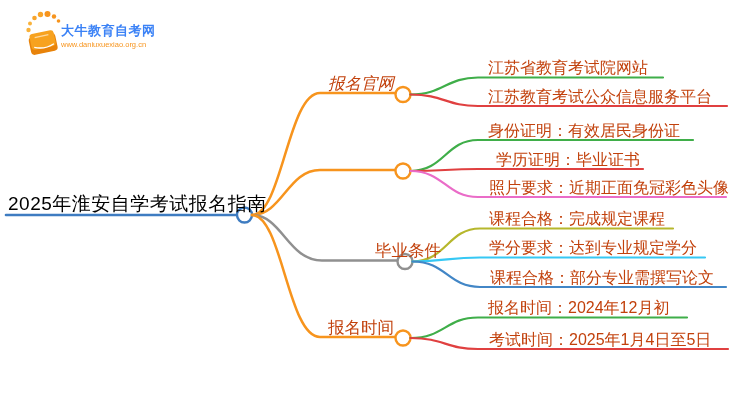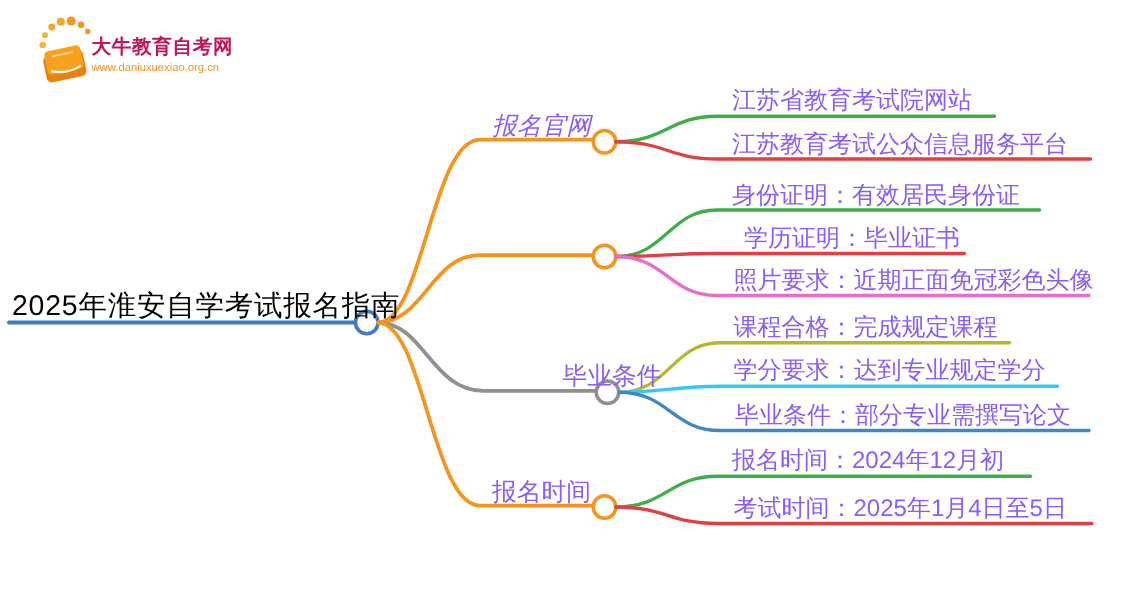--- a/index.html
+++ b/index.html
@@ -5,42 +5,42 @@
   html,body{margin:0;padding:0;background:#fff;}
   .stage{
     position:relative;width:750px;height:410px;background:#ffffff;overflow:hidden;
     font-family:"Liberation Sans","DejaVu Sans",sans-serif;
   }
   .layer{position:absolute;left:0;top:0;}
   .main{fill:none;stroke-width:2.5;stroke-linecap:round;}
   .child{fill:none;stroke-width:2.2;stroke-linecap:round;}
   .tline{fill:none;stroke-width:2.6;stroke-linecap:round;}
   .node{fill:#ffffff;stroke-width:2.4;}
-  .lbl{position:absolute;white-space:nowrap;color:#8b5cf6;}
+  .lbl{position:absolute;white-space:nowrap;color:#c2410c;}
   .central{left:8px;top:191px;font-size:19px;letter-spacing:0.5px;color:#000000;}
   .blabel{font-size:16.5px;}
   .clabel{font-size:16px;line-height:19px;}
   .bl1{left:328px;top:73px;font-style:italic;}
   .bl2{left:328px;top:150px;}
   .bl3{left:329px;top:240px;margin-left:46px;}
   .bl4{left:328px;top:317px;}
   .c0{left:488px;top:58px;}
   .c1{left:488px;top:87px;}
   .c2{left:488px;top:121px;}
   .c3{left:496px;top:150px;}
   .c4{left:489px;top:178px;}
   .c5{left:489px;top:209px;}
   .c6{left:489px;top:238px;}
   .c7{left:490px;top:268px;}
   .c8{left:488px;top:298px;}
   .c9{left:489px;top:330px;}
   .logo{position:absolute;left:0;top:0;width:200px;height:65px;}
   .logo-icon{position:absolute;left:24px;top:10px;width:38px;height:48px;}
   .logo-name{position:absolute;left:61px;top:22px;font-size:13px;font-weight:bold;
-    color:#be185d;letter-spacing:0.5px;white-space:nowrap;}
+    color:#3b82f6;letter-spacing:0.5px;white-space:nowrap;}
   .logo-url{position:absolute;left:61px;top:40px;font-size:7.5px;color:#f7941d;white-space:nowrap;}
 </style>
 </head>
 <body>
 
 <div class="stage">
 
   <svg class="layer" width="750" height="410" viewBox="0 0 750 410">
 
     <path class="tline" d="M6 215 H237" stroke="#3e7cc1"></path>
@@ -95,17 +95,17 @@
   <div class="lbl blabel bl3">毕业条件</div>
   <div class="lbl blabel bl4">报名时间</div>
 
   <div class="lbl clabel c0">江苏省教育考试院网站</div>
   <div class="lbl clabel c1">江苏教育考试公众信息服务平台</div>
   <div class="lbl clabel c2">身份证明：有效居民身份证</div>
   <div class="lbl clabel c3">学历证明：毕业证书</div>
   <div class="lbl clabel c4">照片要求：近期正面免冠彩色头像</div>
   <div class="lbl clabel c5">课程合格：完成规定课程</div>
   <div class="lbl clabel c6">学分要求：达到专业规定学分</div>
-  <div class="lbl clabel c7">毕业条件：部分专业需撰写论文</div>
+  <div class="lbl clabel c7">课程合格：部分专业需撰写论文</div>
   <div class="lbl clabel c8">报名时间：2024年12月初</div>
   <div class="lbl clabel c9">考试时间：2025年1月4日至5日</div>
 
 </div>
 
 </body></html>

